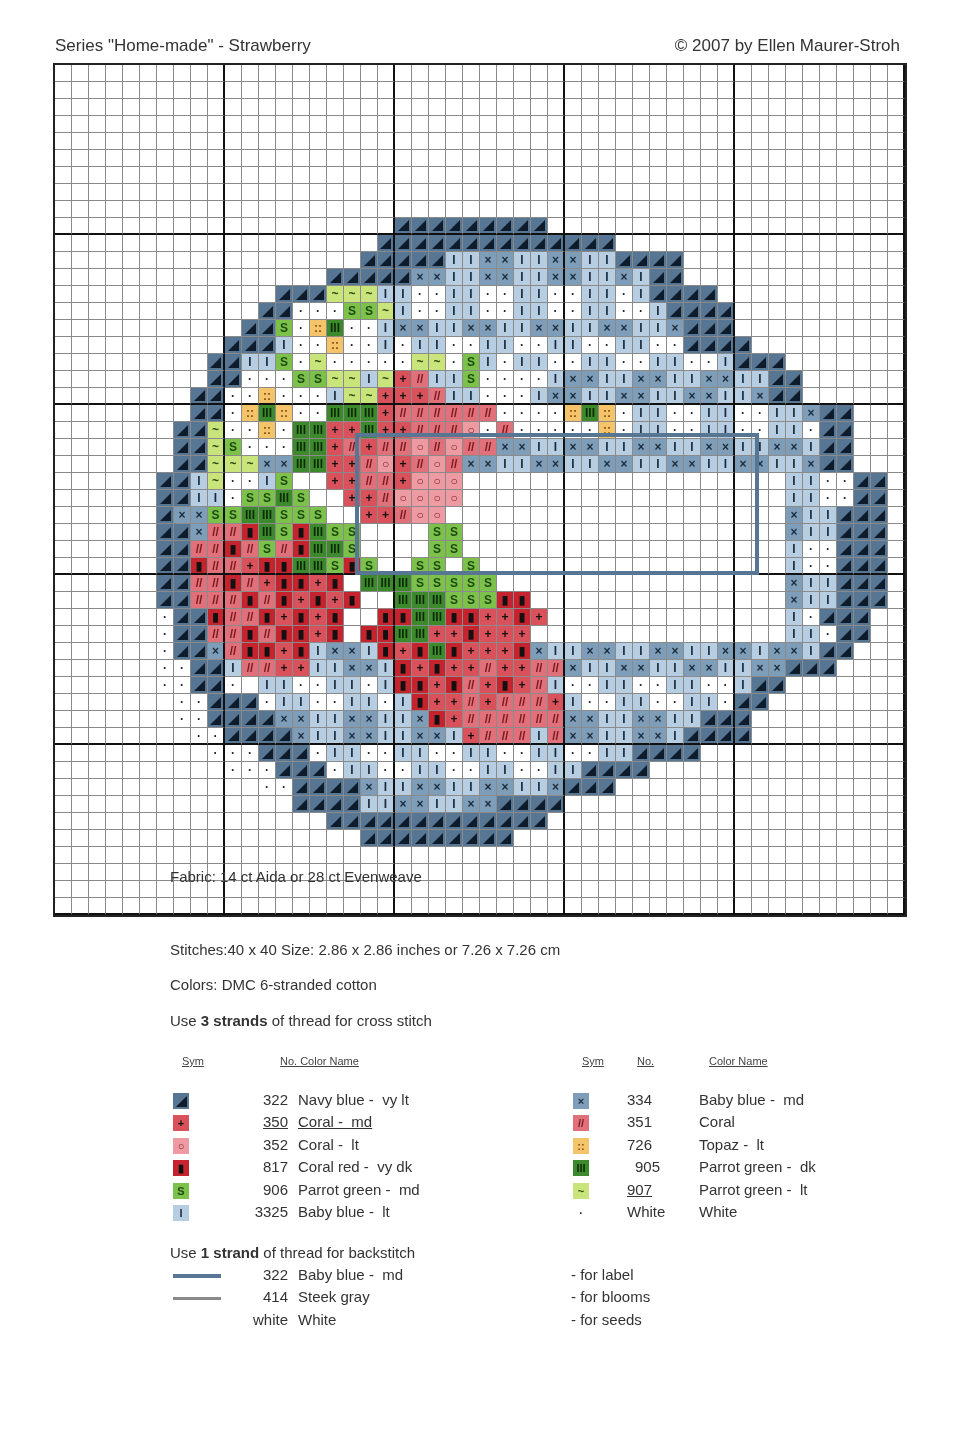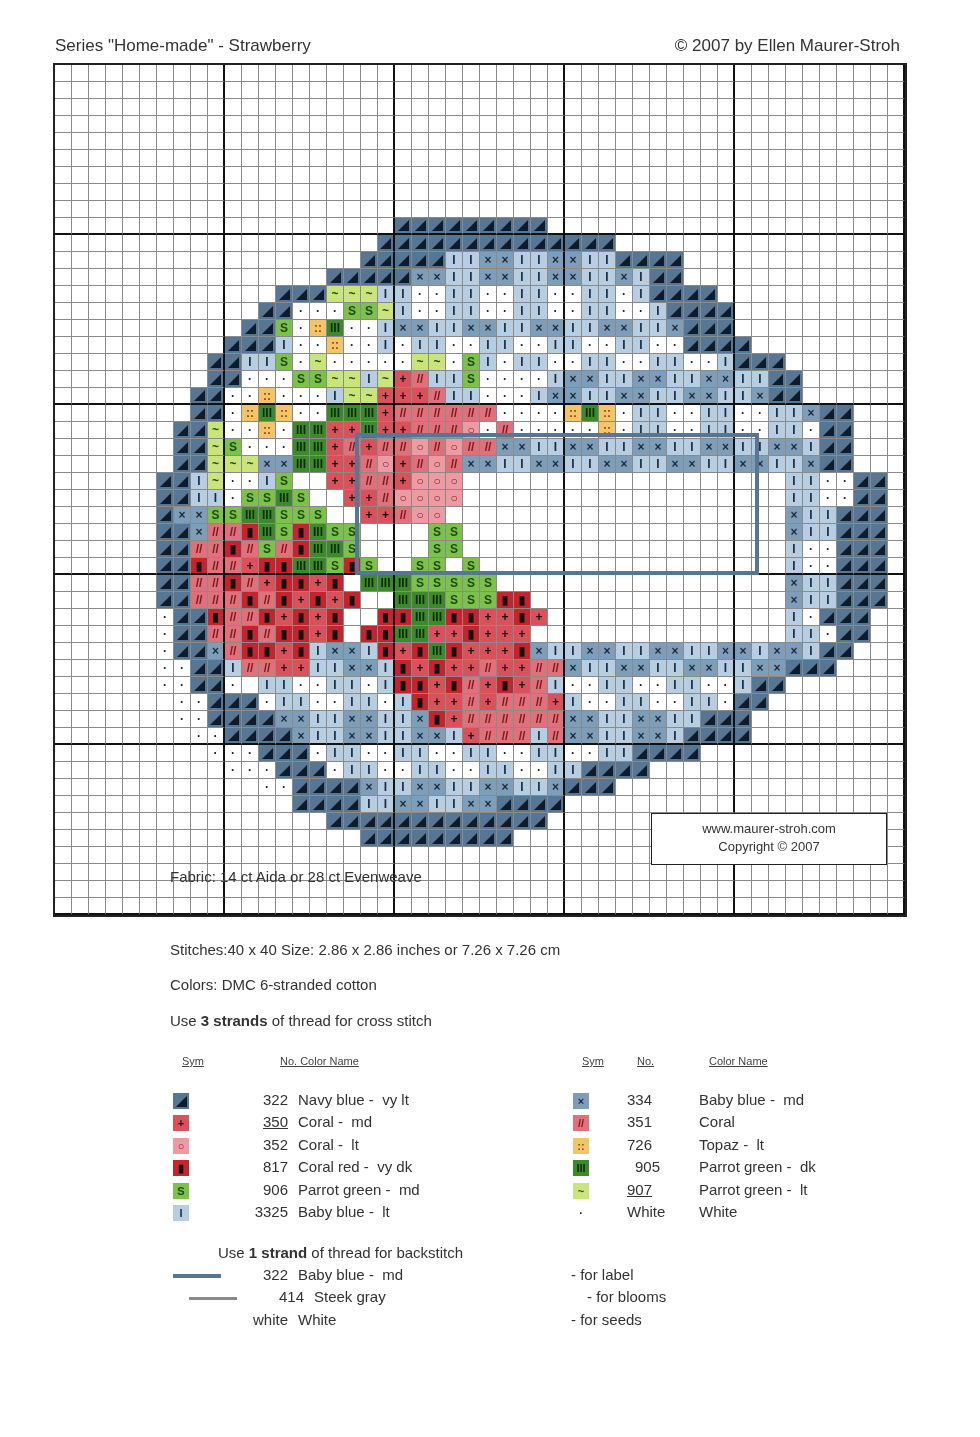--- a/index.html
+++ b/index.html
@@ -2537,24 +2537,20 @@
       <div class="c  h10"></div>
       <div class="c  h10"></div>
       <div class="c  h10"></div>
       <div class="c  h10"></div>
       <div class="c  h10"></div>
       <div class="c  h10"></div>
       <div class="c  h10"></div>
       <div class="c  v10 h10"></div>
     </div>
   <div id="label-box"></div>
-  <div id="copy-box">
-    <div>www.maurer-stroh.com</div>
-    <div>Copyright © 2007</div>
-  </div>
 </div>
 
 <div class="info" style="top:868px;">Fabric:   14 ct Aida or 28 ct Evenweave</div>
 <div class="info" style="top:941px;">Stitches:40 x 40   Size:   2.86 x 2.86 inches or 7.26 x 7.26 cm</div>
 <div class="info" style="top:976px;">Colors:   DMC 6-stranded cotton</div>
 <div class="info" style="top:1012px;text-align:center;"><span>Use </span><b>3 strands</b><span> of thread for cross stitch</span></div>
 
 <div class="legend-head" style="left:170px;">Sym</div>
 <div class="legend-head" style="left:268px;">No.  Color  Name</div>
 <div class="legend-head" style="left:570px;">Sym</div>
@@ -2563,21 +2559,21 @@
 
 <div id="legend-left">
     <div class="lrow" style="top:1091px;left:0;width:560px;">
       <div class="sw s322" style="left:173px;">◢</div>
       <div class="num" style="left:230px;width:58px;">322</div>
       <div style="position:absolute;left:298px;white-space:pre;">Navy blue -  vy lt</div>
     </div>
     <div class="lrow" style="top:1113.4px;left:0;width:560px;">
       <div class="sw s350" style="left:173px;">+</div>
       <div class="num" style="left:230px;width:58px;text-decoration:underline;">350</div>
-      <div style="position:absolute;left:298px;white-space:pre;">Coral -  md</div>
+      <div style="position:absolute;left:298px;white-space:pre;text-decoration:underline;">Coral -  md</div>
     </div>
     <div class="lrow" style="top:1135.8px;left:0;width:560px;">
       <div class="sw s352" style="left:173px;">○</div>
       <div class="num" style="left:230px;width:58px;">352</div>
       <div style="position:absolute;left:298px;white-space:pre;">Coral -  lt</div>
     </div>
     <div class="lrow" style="top:1158.2px;left:0;width:560px;">
       <div class="sw s817" style="left:173px;">▮</div>
       <div class="num" style="left:230px;width:58px;">817</div>
       <div style="position:absolute;left:298px;white-space:pre;">Coral red -  vy dk</div>
@@ -2619,29 +2615,29 @@
       <div style="position:absolute;left:627px;text-decoration:underline;">907</div>
       <div style="position:absolute;left:699px;white-space:pre;">Parrot green -  lt</div>
     </div>
     <div class="lrow" style="top:1203px;left:0;width:900px;">
       <div class="sw swhite" style="left:573px;">·</div>
       <div style="position:absolute;left:627px;">White</div>
       <div style="position:absolute;left:699px;white-space:pre;">White</div>
     </div>
   </div>
 
-<div class="info" style="top:1244px;margin-left:48px;"><span>Use </span><b>1 strand</b><span> of thread for backstitch</span></div>
+<div class="info" style="top:1244px;"><span>Use </span><b>1 strand</b><span> of thread for backstitch</span></div>
 <div id="legend-back">
     <div class="lrow" style="top:1266px;left:0;width:900px;">
       <div class="bs-line" style="left:173px;top:8px;height:4px;background:#577693;"></div>
       <div class="num" style="left:230px;width:58px;">322</div>
       <div style="position:absolute;left:298px;white-space:pre;">Baby blue -  md</div>
       <div style="position:absolute;left:571px;">- for label</div>
     </div>
-    <div class="lrow" style="top:1288.4px;left:0;width:900px;margin-left:16px;">
+    <div class="lrow" style="top:1288.4px;left:0;width:900px;">
       <div class="bs-line" style="left:173px;top:9px;height:3px;background:#8a8a8a;"></div>
       <div class="num" style="left:230px;width:58px;">414</div>
       <div style="position:absolute;left:298px;white-space:pre;">Steek gray</div>
       <div style="position:absolute;left:571px;">- for blooms</div>
     </div>
     <div class="lrow" style="top:1310.8px;left:0;width:900px;">
       <div class="num" style="left:230px;width:58px;">white</div>
       <div style="position:absolute;left:298px;white-space:pre;">White</div>
       <div style="position:absolute;left:571px;">- for seeds</div>
     </div>

